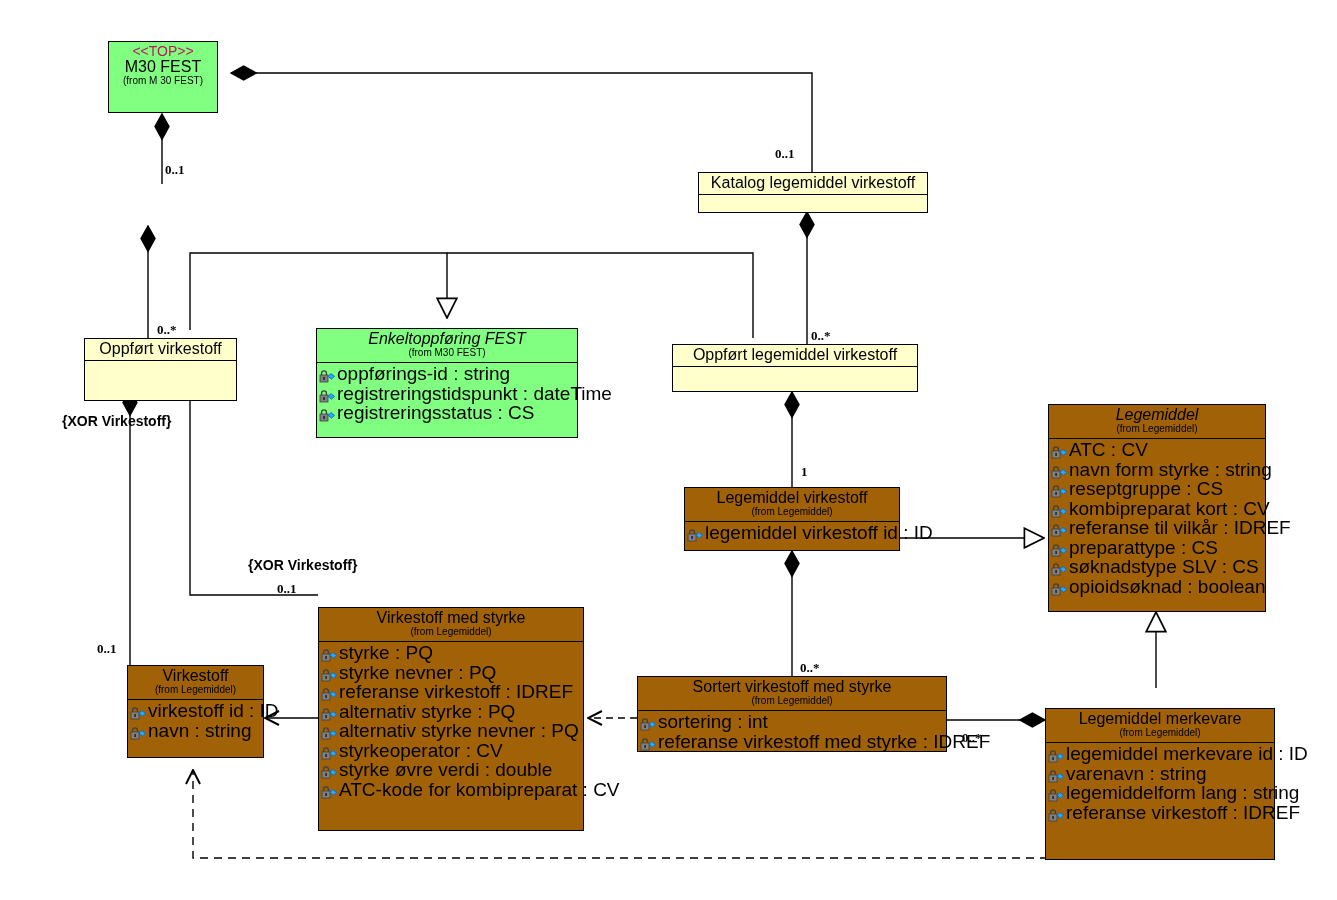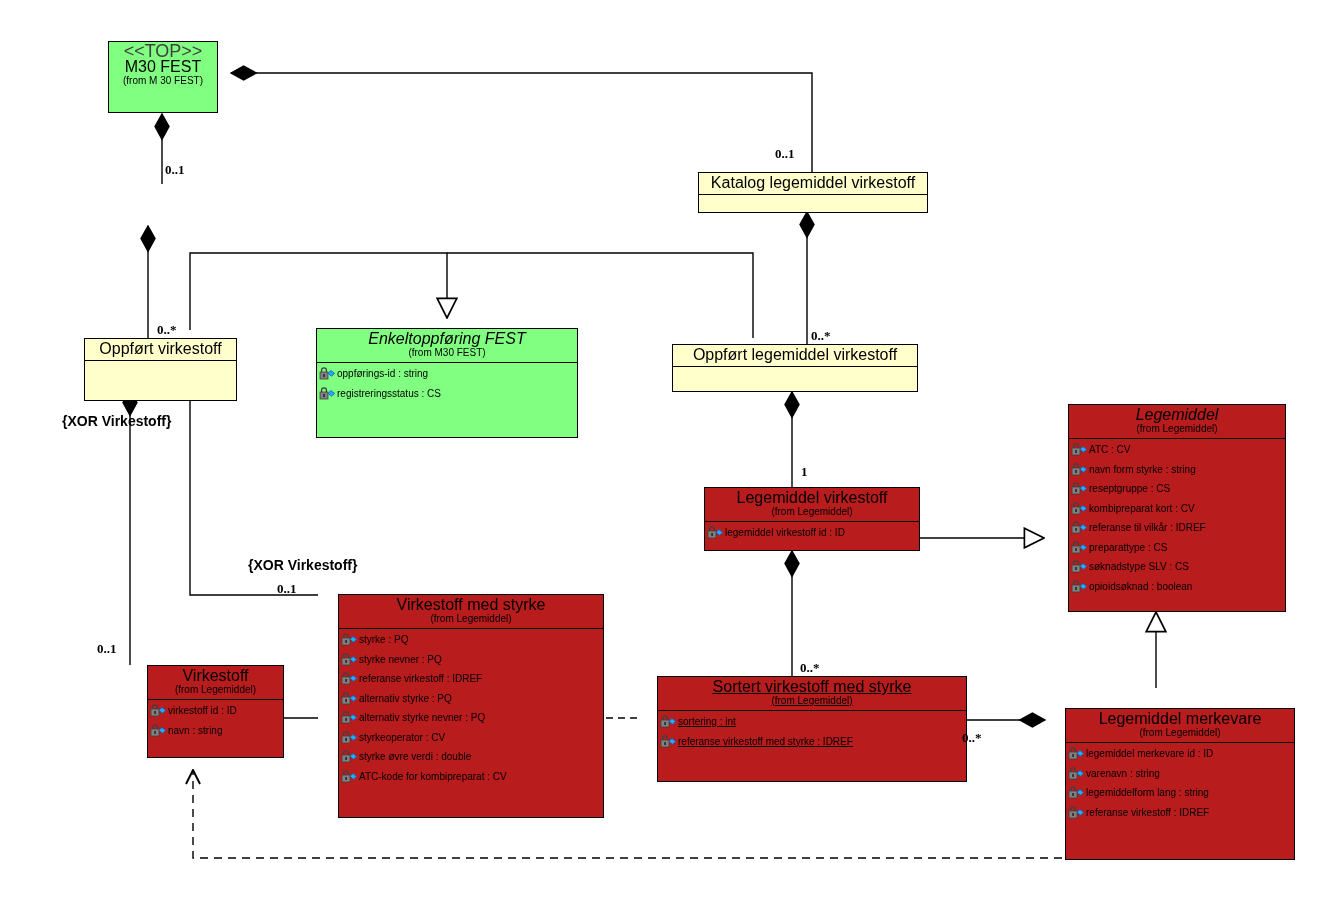--- a/index.html
+++ b/index.html
@@ -23,34 +23,34 @@
     height: 900px;
     pointer-events: none;
   }
   .node {
     position: absolute;
     border: 1px solid #000000;
     box-sizing: border-box;
     background: #ffffcc;
   }
   .node.green  { background: #80ff80; }
-  .node.cyan   { background: #b91c1c; margin-left: 20px; }
+  .node.cyan   { background: #a16207; }
   .node.yellow { background: #ffffcc; }
 
   .node-head {
     text-align: center;
     padding: 2px 4px 3px 4px;
     box-sizing: border-box;
   }
   .node.haskids > .node-head { border-bottom: 1px solid #000000; }
 
   .stereo {
-    font-size: 18px;
+    font-size: 14px;
     line-height: 15px;
-    color: #404040;
+    color: #be185d;
     white-space: nowrap;
   }
   .title {
     font-size: 16px;
     line-height: 16px;
     color: #000;
     white-space: nowrap;
   }
   .title.italic { font-style: italic; }
   .from {
@@ -58,21 +58,21 @@
     line-height: 12px;
     color: #000;
     white-space: nowrap;
   }
   .from.italic { }
 
   .attrs {
     padding: 1px 0 2px 0;
   }
   .attr {
-    font-size: 10px;
+    font-size: 19px;
     line-height: 19.5px;
     white-space: nowrap;
     padding-left: 2px;
     display: flex;
     align-items: center;
   }
   .attr .vis {
     display: inline-block;
     width: 17px;
     height: 13px;
@@ -230,20 +230,30 @@
           <span class="atext">oppførings-id : string</span>
         </div>
       <div class="attr">
           <span class="vis">
 <svg width="17" height="13" viewBox="0 0 17 13" xmlns="http://www.w3.org/2000/svg">
   <rect x="1" y="5" width="8" height="7" fill="#808080" stroke="#404040" stroke-width="0.8"></rect>
   <path d="M2.6,5 L2.6,3.2 A2.4,2.4 0 0 1 7.4,3.2 L7.4,5" fill="none" stroke="#404040" stroke-width="1.3"></path>
   <rect x="4.2" y="7" width="1.8" height="3" fill="#303030"></rect>
   <path d="M9,6.2 L12,3.6 L15.6,6.4 L12.4,9.2 Z" fill="#29a8ff" stroke="#0066bb" stroke-width="0.8"></path>
 </svg></span>
+          <span class="atext">registreringstidspunkt : dateTime</span>
+        </div>
+      <div class="attr">
+          <span class="vis">
+<svg width="17" height="13" viewBox="0 0 17 13" xmlns="http://www.w3.org/2000/svg">
+  <rect x="1" y="5" width="8" height="7" fill="#808080" stroke="#404040" stroke-width="0.8"></rect>
+  <path d="M2.6,5 L2.6,3.2 A2.4,2.4 0 0 1 7.4,3.2 L7.4,5" fill="none" stroke="#404040" stroke-width="1.3"></path>
+  <rect x="4.2" y="7" width="1.8" height="3" fill="#303030"></rect>
+  <path d="M9,6.2 L12,3.6 L15.6,6.4 L12.4,9.2 Z" fill="#29a8ff" stroke="#0066bb" stroke-width="0.8"></path>
+</svg></span>
           <span class="atext">registreringsstatus : CS</span>
         </div>
     </div>
   </div>
 
   <div class="node cyan haskids" style="left:684px; top:487px; width:216px; height:64px;">
     <div class="node-head">
       <div class="title">Legemiddel virkestoff</div>
       <div class="from">(from Legemiddel)</div>
     </div>
@@ -343,21 +353,21 @@
   <rect x="1" y="5" width="8" height="7" fill="#808080" stroke="#404040" stroke-width="0.8"></rect>
   <path d="M2.6,5 L2.6,3.2 A2.4,2.4 0 0 1 7.4,3.2 L7.4,5" fill="none" stroke="#404040" stroke-width="1.3"></path>
   <rect x="4.2" y="7" width="1.8" height="3" fill="#303030"></rect>
   <path d="M9,6.2 L12,3.6 L15.6,6.4 L12.4,9.2 Z" fill="#29a8ff" stroke="#0066bb" stroke-width="0.8"></path>
 </svg></span>
           <span class="atext">opioidsøknad : boolean</span>
         </div>
     </div>
   </div>
 
-  <div class="node cyan haskids" style="left:318px; top:594px; width:266px; height:224px;">
+  <div class="node cyan haskids" style="left:318px; top:607px; width:266px; height:224px;">
     <div class="node-head">
       <div class="title">Virkestoff med styrke</div>
       <div class="from">(from Legemiddel)</div>
     </div>
     <div class="attrs">
       <div class="attr">
           <span class="vis">
 <svg width="17" height="13" viewBox="0 0 17 13" xmlns="http://www.w3.org/2000/svg">
   <rect x="1" y="5" width="8" height="7" fill="#808080" stroke="#404040" stroke-width="0.8"></rect>
   <path d="M2.6,5 L2.6,3.2 A2.4,2.4 0 0 1 7.4,3.2 L7.4,5" fill="none" stroke="#404040" stroke-width="1.3"></path>
@@ -432,21 +442,21 @@
   <rect x="1" y="5" width="8" height="7" fill="#808080" stroke="#404040" stroke-width="0.8"></rect>
   <path d="M2.6,5 L2.6,3.2 A2.4,2.4 0 0 1 7.4,3.2 L7.4,5" fill="none" stroke="#404040" stroke-width="1.3"></path>
   <rect x="4.2" y="7" width="1.8" height="3" fill="#303030"></rect>
   <path d="M9,6.2 L12,3.6 L15.6,6.4 L12.4,9.2 Z" fill="#29a8ff" stroke="#0066bb" stroke-width="0.8"></path>
 </svg></span>
           <span class="atext">ATC-kode for kombipreparat : CV</span>
         </div>
     </div>
   </div>
 
-  <div class="node cyan haskids" style="left:637px; top:676px; width:310px; height:106px;text-decoration:underline;">
+  <div class="node cyan haskids" style="left:637px; top:676px; width:310px; height:76px;">
     <div class="node-head">
       <div class="title">Sortert virkestoff med styrke</div>
       <div class="from">(from Legemiddel)</div>
     </div>
     <div class="attrs">
       <div class="attr">
           <span class="vis">
 <svg width="17" height="13" viewBox="0 0 17 13" xmlns="http://www.w3.org/2000/svg">
   <rect x="1" y="5" width="8" height="7" fill="#808080" stroke="#404040" stroke-width="0.8"></rect>
   <path d="M2.6,5 L2.6,3.2 A2.4,2.4 0 0 1 7.4,3.2 L7.4,5" fill="none" stroke="#404040" stroke-width="1.3"></path>

